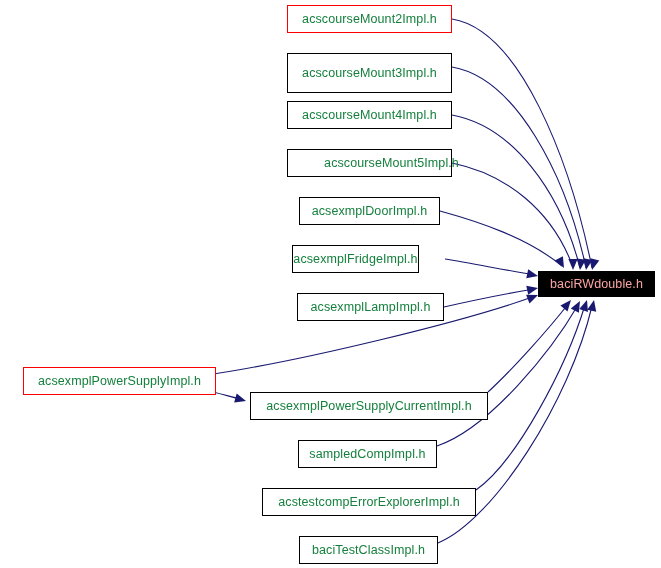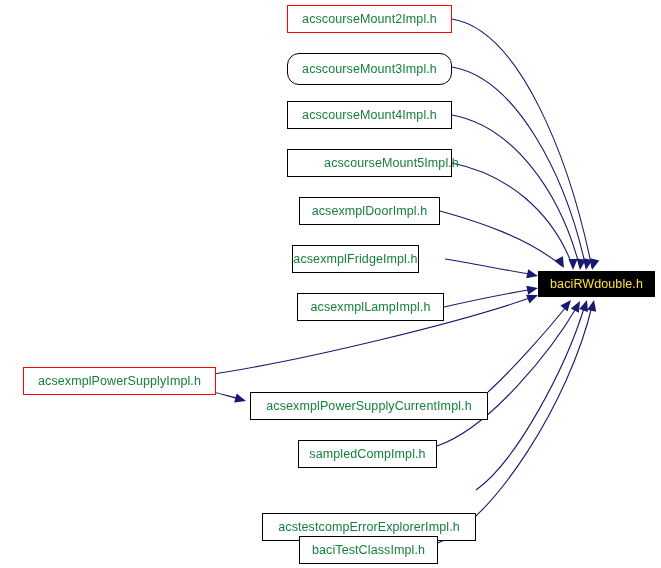--- a/index.html
+++ b/index.html
@@ -38,21 +38,21 @@
     color: #15803d;
     white-space: nowrap;
     letter-spacing: 0.1px;
   }
   .node.red {
     border: 1px solid #ff0000;
   }
   .node.target {
     background: #000000;
     border: 1px solid #000000;
-    color: #fde047;
+    color: #fca5a5;
   }
   .node-label {
     display: block;
   }
 </style>
 </head>
 <body>
 
 <div id="graph">
   <svg id="edge-layer" viewBox="0 0 661 568" width="661" height="568">
@@ -80,21 +80,21 @@
       <polygon points="0,0 -11,-4.6 -11,4.6" fill="#191970" transform="translate(580,301) rotate(-62)"></polygon>
       <path d="M476,490 C516,462 566,368 585,305" fill="none" stroke="#191970" stroke-width="1.1"></path>
       <polygon points="0,0 -11,-4.6 -11,4.6" fill="#191970" transform="translate(587,300) rotate(-72)"></polygon>
       <path d="M438,543 C494,520 570,400 592,306" fill="none" stroke="#191970" stroke-width="1.1"></path>
       <polygon points="0,0 -11,-4.6 -11,4.6" fill="#191970" transform="translate(594,300) rotate(-78)"></polygon>
     </svg>
   <div id="node-layer">
       <div class="node red" style="left: 287px; top: 5px; width: 165px; height: 28px;">
         <span class="node-label">acscourseMount2Impl.h</span>
       </div>
-      <div class="node" style="left: 287px; top: 53px; width: 165px; height: 32px; border-radius: 12px;">
+      <div class="node" style="left: 287px; top: 53px; width: 165px; height: 40px;">
         <span class="node-label">acscourseMount3Impl.h</span>
       </div>
       <div class="node" style="left: 287px; top: 101px; width: 165px; height: 28px;">
         <span class="node-label">acscourseMount4Impl.h</span>
       </div>
       <div class="node" style="left: 287px; top: 149px; width: 165px; height: 28px; padding-left: 44px;">
         <span class="node-label">acscourseMount5Impl.h</span>
       </div>
       <div class="node" style="left: 299px; top: 197px; width: 141px; height: 28px; text-align: center;">
         <span class="node-label">acsexmplDoorImpl.h</span>
@@ -107,21 +107,21 @@
       </div>
       <div class="node red" style="left: 23px; top: 367px; width: 193px; height: 28px; text-align: center;">
         <span class="node-label">acsexmplPowerSupplyImpl.h</span>
       </div>
       <div class="node" style="left: 250px; top: 392px; width: 238px; height: 28px;">
         <span class="node-label">acsexmplPowerSupplyCurrentImpl.h</span>
       </div>
       <div class="node" style="left: 298px; top: 440px; width: 139px; height: 28px; text-align: center;">
         <span class="node-label">sampledCompImpl.h</span>
       </div>
-      <div class="node" style="left: 262px; top: 488px; width: 214px; height: 28px; margin-top: 25px;">
+      <div class="node" style="left: 262px; top: 488px; width: 214px; height: 28px;">
         <span class="node-label">acstestcompErrorExplorerImpl.h</span>
       </div>
       <div class="node" style="left: 299px; top: 536px; width: 139px; height: 28px;">
         <span class="node-label">baciTestClassImpl.h</span>
       </div>
       <div class="node target" style="left: 538px; top: 271px; width: 117px; height: 26px;">
         <span class="node-label">baciRWdouble.h</span>
       </div>
     </div>
 </div>

